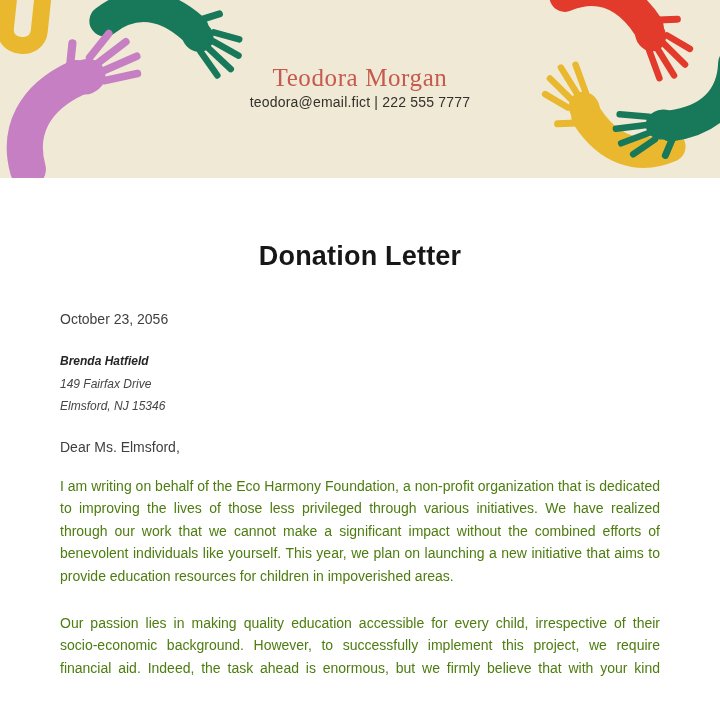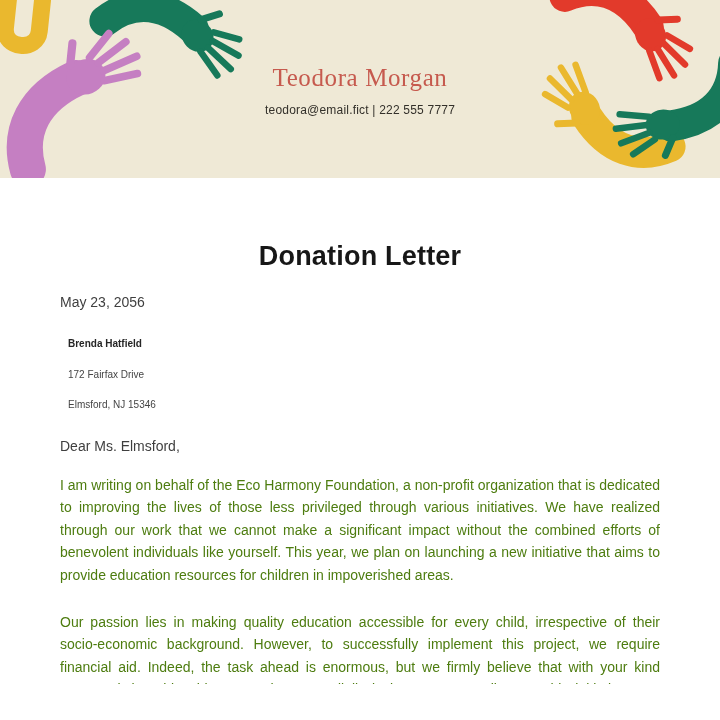--- a/index.html
+++ b/index.html
@@ -22,48 +22,48 @@
     position: relative; z-index: 2;
     padding-top: 64px;
     text-align: center;
     font-family: "Liberation Serif", serif;
     font-size: 25px;
     letter-spacing: 0.6px;
     color: #c65a4e;
   }
   .header-contact {
     position: relative; z-index: 2;
-    margin-top: 11px;
+    margin-top: 2px;
     text-align: center;
-    font-size: 12px;
+    font-size: 14px;
     letter-spacing: 0.2px;
     color: #33302a;
   }
 
   
   .letter {
     padding: 62px 60px 0 60px;
   }
   .letter-title {
-    margin: 0 0 19px 0;
+    margin: 0 0 36px 0;
     text-align: center;
     font-size: 27px;
     font-weight: bold;
     letter-spacing: 0.2px;
     color: #171717;
     line-height: 32px;
   }
   .date-line {
     margin: 0 0 20px 0;
     font-size: 14px;
     line-height: 22.4px;
     color: #3f3f3f;
   }
   .recipient { margin: 0 0 18px 0; }
-  .recipient p { margin: 8px; font-size: 10px; line-height: 22.4px; color: #454545; }
+  .recipient p { margin: 0; font-size: 12px; line-height: 22.4px; color: #454545; font-style: italic; }
   .recipient .recipient-name { font-weight: bold; color: #262626; }
   .salutation {
     margin: 0 0 17px 0;
     font-size: 14px; line-height: 22.4px; color: #3f3f3f;
   }
   .para {
     margin: 0 0 25px 0;
     font-size: 14px;
     line-height: 22.4px;
     color: #4d7c0f;
@@ -115,25 +115,25 @@
       <use href="#handshape"></use>
     </svg>
 
     <div class="header-name">Teodora Morgan</div>
     <div class="header-contact">teodora@email.fict | 222 555 7777</div>
   </header>
 
   <main class="letter">
     <h1 class="letter-title">Donation Letter</h1>
 
-    <p class="date-line">May 23, 2056</p>
+    <p class="date-line">October 23, 2056</p>
 
     <div class="recipient">
       <p class="recipient-name">Brenda Hatfield</p>
-      <p>172 Fairfax Drive</p>
+      <p>149 Fairfax Drive</p>
       <p>Elmsford, NJ 15346</p>
     </div>
 
     <p class="salutation">Dear Ms. Elmsford,</p>
 
     <p class="para">I am writing on behalf of the Eco Harmony Foundation, a non-profit organization that is dedicated to improving the lives of those less privileged through various initiatives. We have realized through our work that we cannot make a significant impact without the combined efforts of benevolent individuals like yourself. This year, we plan on launching a new initiative that aims to provide education resources for children in impoverished areas.</p>
     <p class="para">Our passion lies in making quality education accessible for every child, irrespective of their socio-economic background. However, to successfully implement this project, we require financial aid. Indeed, the task ahead is enormous, but we firmly believe that with your kind support, it is achievable. As such, we cordially invite you to contribute to this initiative. Any amount of donation that you can make would go a long way in making a</p>
   </main>
 
 </div>

